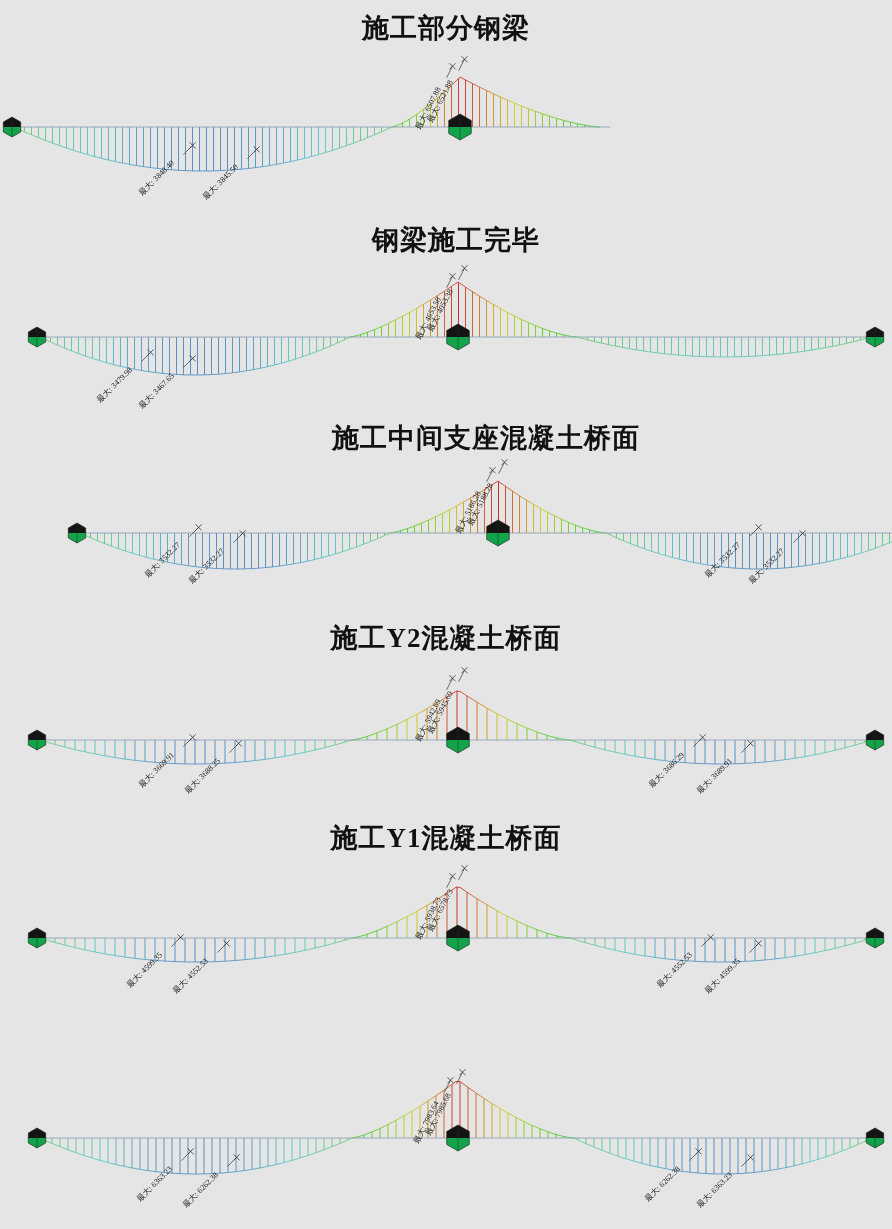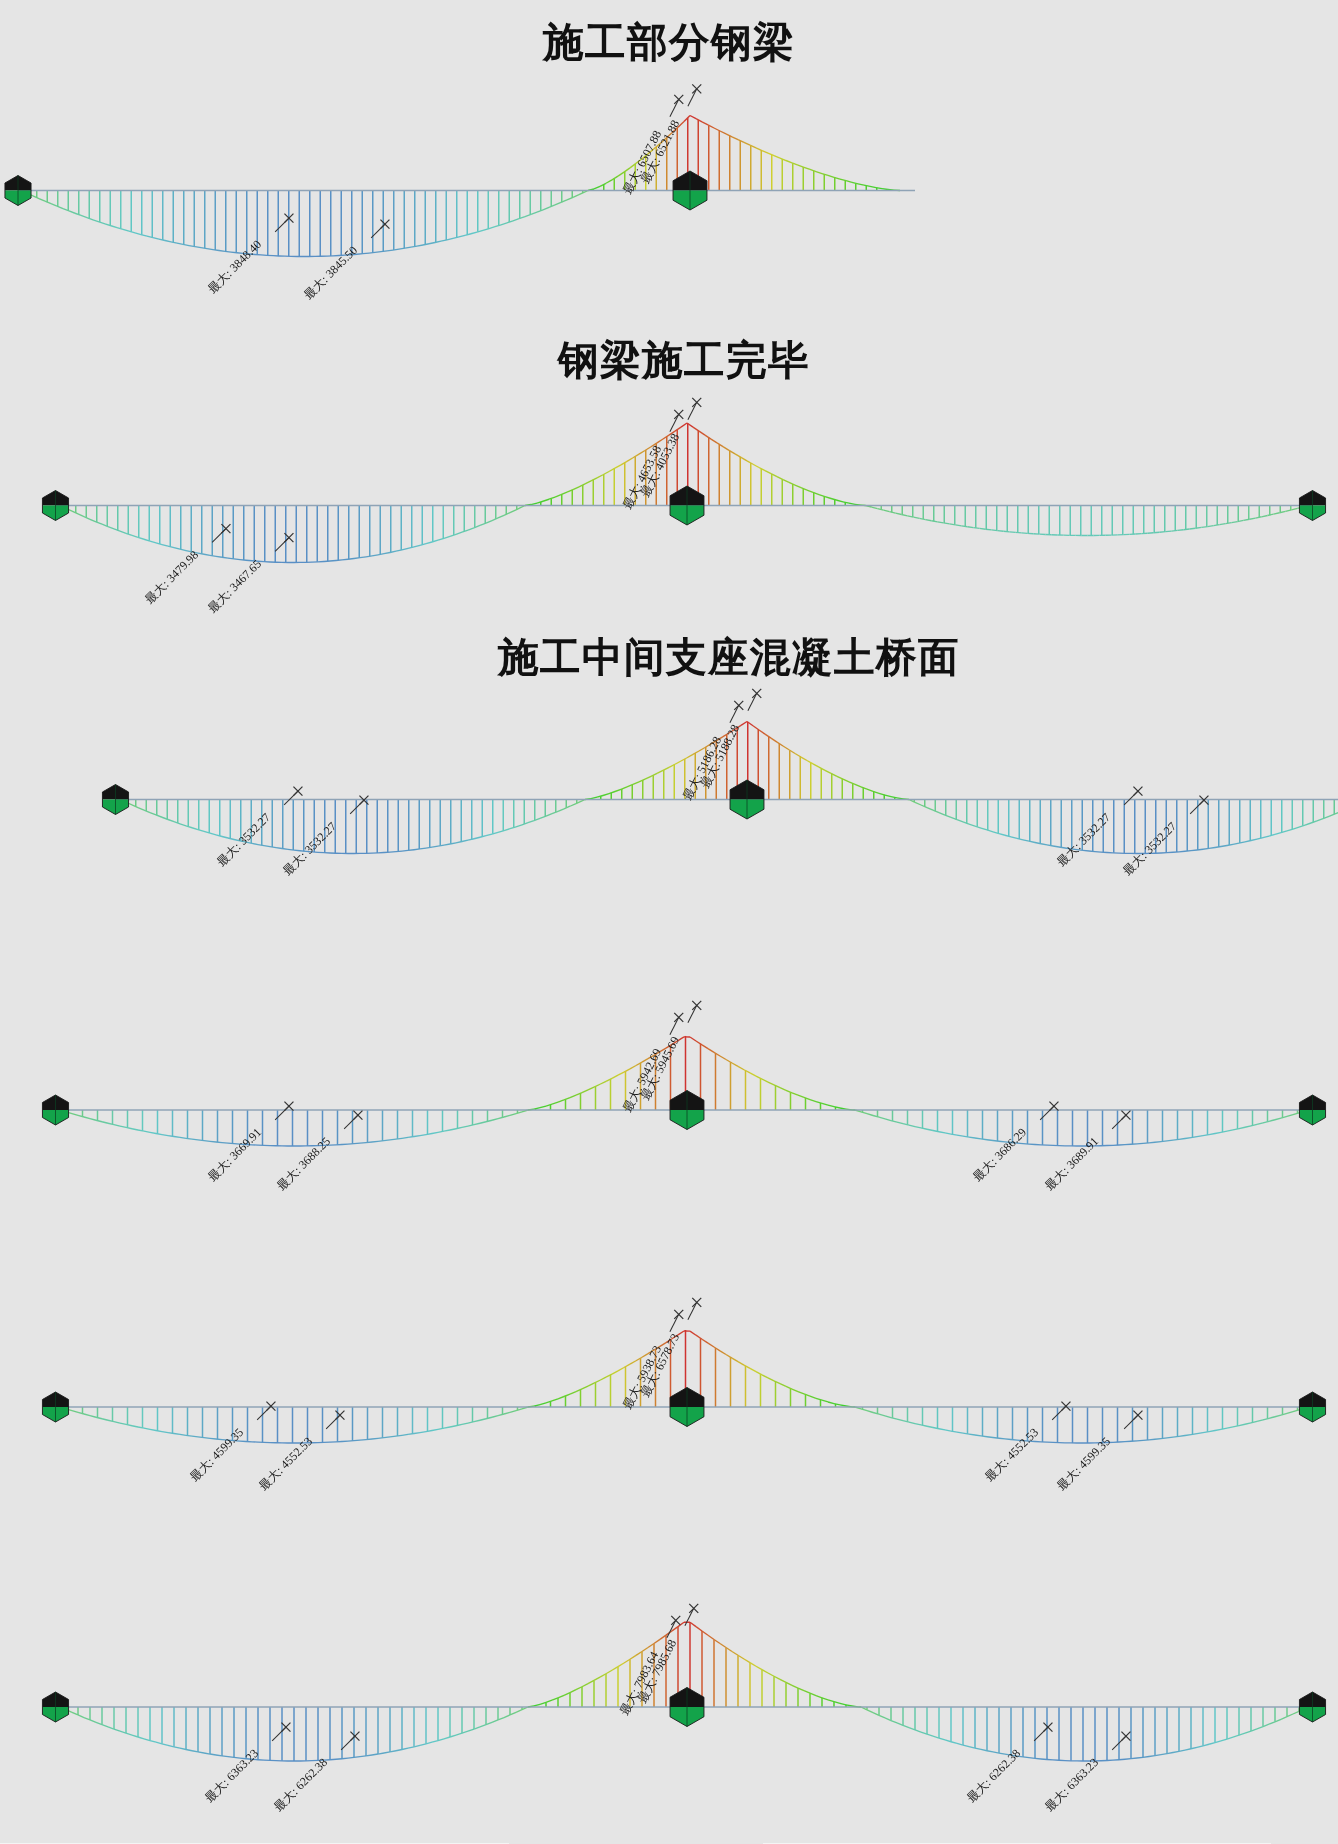--- a/index.html
+++ b/index.html
@@ -994,20 +994,21 @@
         <line x1="446.6038432847374" y1="71.78701768256167" x2="452.50571978135156" y2="60.20393286811287" stroke="#333" stroke-width="0.7"></line>
         <line x1="449.50571978135156" y1="57.20393286811287" x2="455.50571978135156" y2="63.20393286811287" stroke="#333" stroke-width="0.8"></line>
         <line x1="449.50571978135156" y1="63.20393286811287" x2="455.50571978135156" y2="57.20393286811287" stroke="#333" stroke-width="0.8"></line>
         <text x="432" y="116" font-size="8" fill="#1b1b1b" transform="rotate(-63 432 116)" font-family="&quot;Liberation Serif&quot;,&quot;DejaVu Serif&quot;,serif">最大: 5188.28</text>
         <line x1="458.6038432847374" y1="63.78701768256166" x2="464.50571978135156" y2="52.20393286811287" stroke="#333" stroke-width="0.7"></line>
         <line x1="461.50571978135156" y1="49.20393286811287" x2="467.50571978135156" y2="55.20393286811287" stroke="#333" stroke-width="0.8"></line>
         <line x1="461.50571978135156" y1="55.20393286811287" x2="467.50571978135156" y2="49.20393286811287" stroke="#333" stroke-width="0.8"></line>
       </svg>
   </section>
   <section class="panel" style="height: 200px;">
+    <h2>施工Y2混凝土桥面</h2>
     <svg width="892" height="200" viewBox="0 0 892 200">
         <line x1="45" y1="130" x2="45" y2="131.5138067061144" stroke="hsl(130,48%,62%)" stroke-width="1"></line>
         <line x1="55" y1="130" x2="55" y2="134.39349112426035" stroke="hsl(141,48%,61%)" stroke-width="1"></line>
         <line x1="65" y1="130" x2="65" y2="137.0759368836292" stroke="hsl(150,48%,60%)" stroke-width="1"></line>
         <line x1="75" y1="130" x2="75" y2="139.5611439842209" stroke="hsl(159,48%,60%)" stroke-width="1"></line>
         <line x1="85" y1="130" x2="85" y2="141.8491124260355" stroke="hsl(167,48%,59%)" stroke-width="1"></line>
         <line x1="95" y1="130" x2="95" y2="143.939842209073" stroke="hsl(174,48%,59%)" stroke-width="1"></line>
         <line x1="105" y1="130" x2="105" y2="145.83333333333334" stroke="hsl(181,48%,58%)" stroke-width="1"></line>
         <line x1="115" y1="130" x2="115" y2="147.52958579881656" stroke="hsl(187,48%,58%)" stroke-width="1"></line>
         <line x1="125" y1="130" x2="125" y2="149.0285996055227" stroke="hsl(192,48%,57%)" stroke-width="1"></line>
@@ -1326,20 +1327,21 @@
         <line x1="446.6038432847374" y1="79.78701768256167" x2="452.50571978135156" y2="68.20393286811287" stroke="#333" stroke-width="0.7"></line>
         <line x1="449.50571978135156" y1="65.20393286811287" x2="455.50571978135156" y2="71.20393286811287" stroke="#333" stroke-width="0.8"></line>
         <line x1="449.50571978135156" y1="71.20393286811287" x2="455.50571978135156" y2="65.20393286811287" stroke="#333" stroke-width="0.8"></line>
         <text x="432" y="124" font-size="8" fill="#1b1b1b" transform="rotate(-63 432 124)" font-family="&quot;Liberation Serif&quot;,&quot;DejaVu Serif&quot;,serif">最大: 5945.69</text>
         <line x1="458.6038432847374" y1="71.78701768256167" x2="464.50571978135156" y2="60.20393286811287" stroke="#333" stroke-width="0.7"></line>
         <line x1="461.50571978135156" y1="57.20393286811287" x2="467.50571978135156" y2="63.20393286811287" stroke="#333" stroke-width="0.8"></line>
         <line x1="461.50571978135156" y1="63.20393286811287" x2="467.50571978135156" y2="57.20393286811287" stroke="#333" stroke-width="0.8"></line>
       </svg>
   </section>
   <section class="panel" style="height: 200px;">
+    <h2>施工Y1混凝土桥面</h2>
     <svg width="892" height="200" viewBox="0 0 892 200">
         <line x1="45" y1="128" x2="45" y2="129.5138067061144" stroke="hsl(130,48%,62%)" stroke-width="1"></line>
         <line x1="55" y1="128" x2="55" y2="132.39349112426035" stroke="hsl(141,48%,61%)" stroke-width="1"></line>
         <line x1="65" y1="128" x2="65" y2="135.0759368836292" stroke="hsl(150,48%,60%)" stroke-width="1"></line>
         <line x1="75" y1="128" x2="75" y2="137.5611439842209" stroke="hsl(159,48%,60%)" stroke-width="1"></line>
         <line x1="85" y1="128" x2="85" y2="139.8491124260355" stroke="hsl(167,48%,59%)" stroke-width="1"></line>
         <line x1="95" y1="128" x2="95" y2="141.939842209073" stroke="hsl(174,48%,59%)" stroke-width="1"></line>
         <line x1="105" y1="128" x2="105" y2="143.83333333333334" stroke="hsl(181,48%,58%)" stroke-width="1"></line>
         <line x1="115" y1="128" x2="115" y2="145.52958579881656" stroke="hsl(187,48%,58%)" stroke-width="1"></line>
         <line x1="125" y1="128" x2="125" y2="147.0285996055227" stroke="hsl(192,48%,57%)" stroke-width="1"></line>

